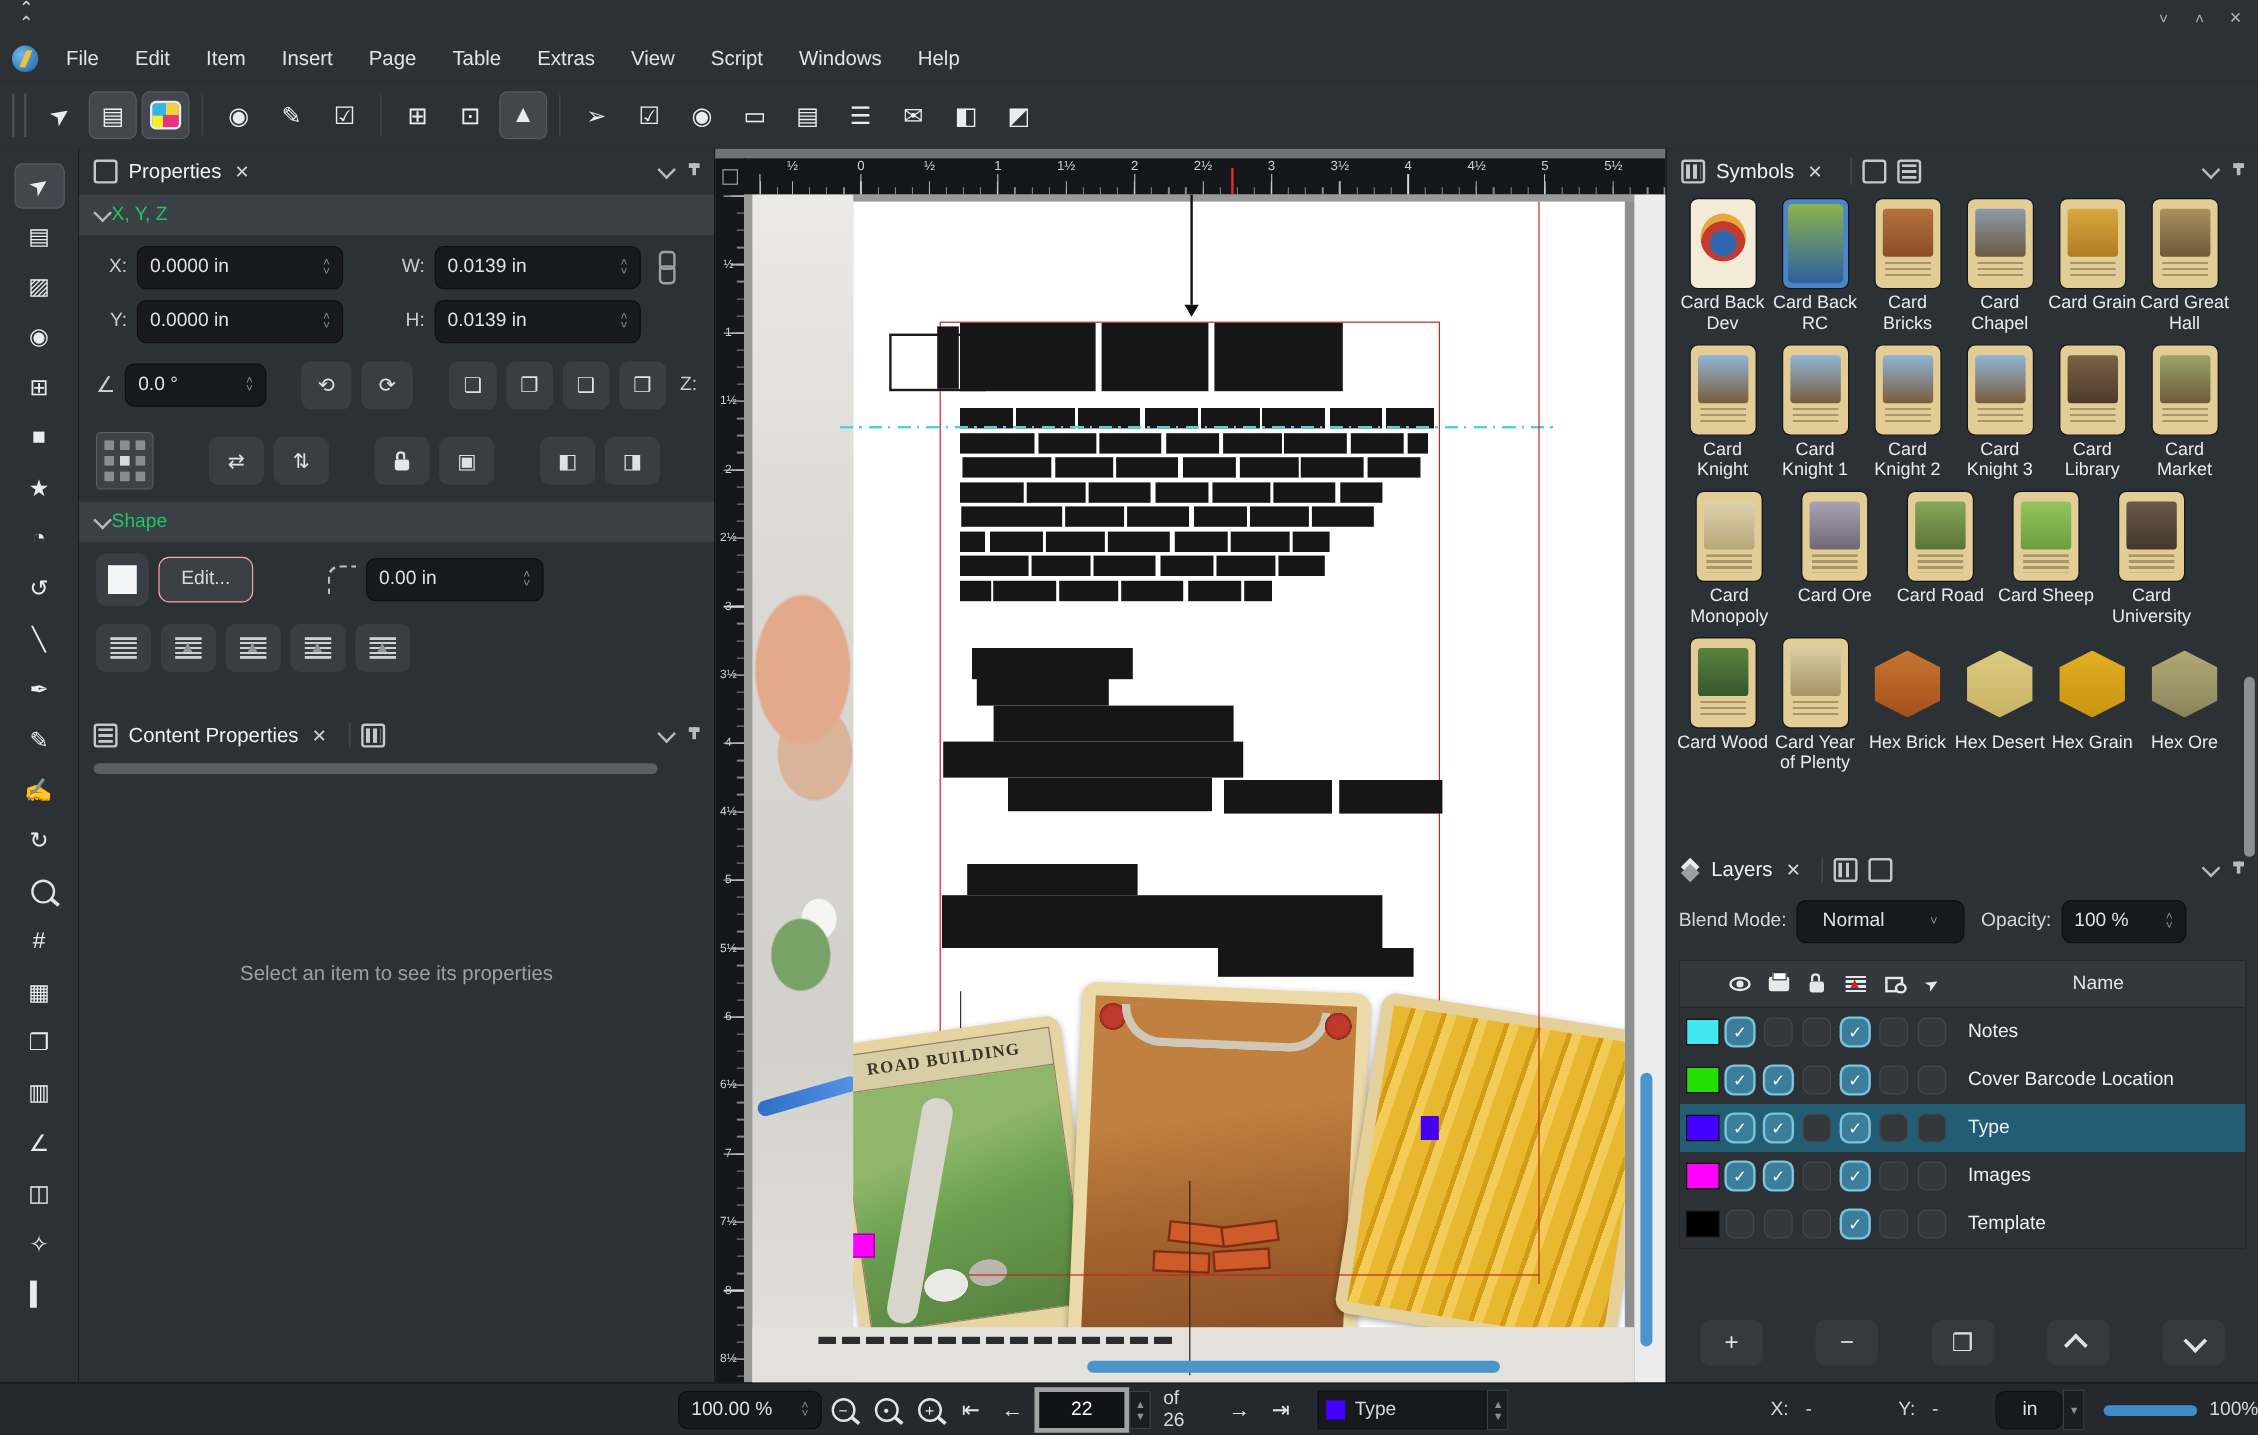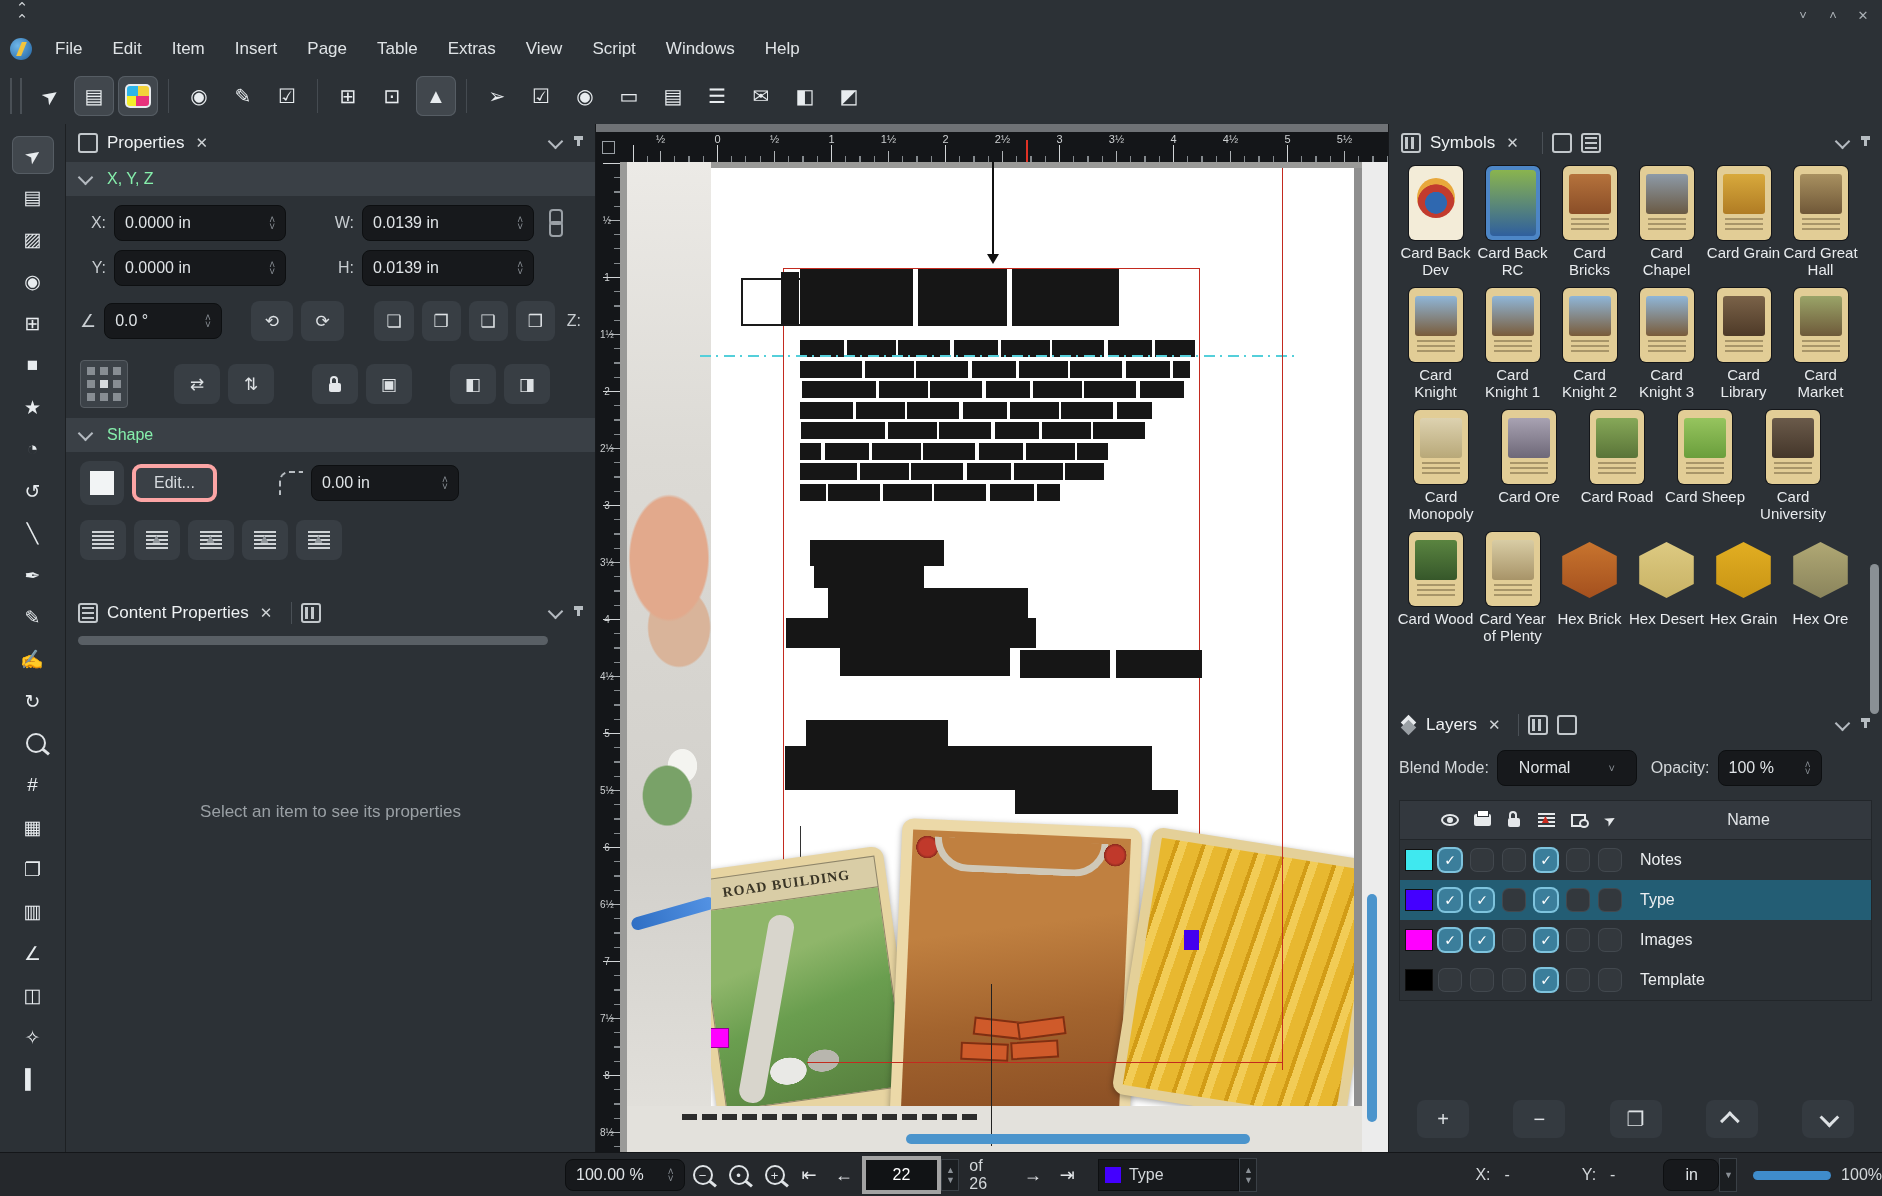--- a/index.html
+++ b/index.html
@@ -38,21 +38,21 @@
   .panel-header{display:flex;align-items:center;gap:9px;height:38px;padding:0 12px;}
   .ph-title{font-size:17px;color:#eef1f3;}
   .ph-x{color:#cfd3d6;font-size:15px;margin-left:2px;}
   .ph-right{margin-left:auto;display:flex;align-items:center;gap:12px;color:#aab0b5;font-size:13px;}
   .pin{width:10px;height:14px;position:relative;}
   .pin::before{content:"";position:absolute;left:4px;top:0;width:3px;height:10px;background:#b6bcc1;}
   .pin::after{content:"";position:absolute;left:1px;top:0;width:9px;height:4px;background:#b6bcc1;}
   .mini-ic{width:16px;height:16px;border:2px solid #c3c8cc;border-radius:3px;position:relative;}
   .mini-ic.bars::after{content:"";position:absolute;inset:2px;background:repeating-linear-gradient(90deg,#c3c8cc 0 3px,transparent 3px 6px);}
   .mini-ic.lines::after{content:"";position:absolute;inset:2px;background:repeating-linear-gradient(#c3c8cc 0 2px,transparent 2px 5px);}
-  .section-bar{height:34px;background:#3a4046;display:flex;align-items:center;gap:16px;padding:0 14px;color:#86efac;font-size:16px;}
+  .section-bar{height:34px;background:#3a4046;display:flex;align-items:center;gap:2px;padding:0 14px;color:#22c55e;font-size:16px;}
   .chev{display:inline-block;width:9px;height:9px;border-right:2px solid #b4bac0;border-bottom:2px solid #b4bac0;transform:rotate(45deg);margin-top:-4px;}
   .prow{display:flex;align-items:center;gap:8px;padding:9px 14px 0 14px;}
   .flabel{font-size:16px;color:#c8cdd1;width:26px;text-align:right;}
   .spin{background:#17191c;border:1px solid #0d0f11;border-radius:8px;height:36px;display:flex;align-items:center;padding:0 10px;color:#dfe3e6;font-size:16px;box-sizing:border-box;}
   .spin .val{flex:1;}
   .spin .arr{display:flex;flex-direction:column;color:#8a9096;font-size:10px;line-height:7px;margin-left:6px;}
   .ibtn{width:46px;height:40px;border-radius:8px;background:#383e44;display:grid;place-items:center;color:#dde1e4;font-size:17px;border:none;}
   .ibtn.small{width:42px;}
   .chain{width:18px;height:30px;position:relative;margin-left:4px;}
   .chain::before,.chain::after{content:"";position:absolute;left:3px;width:10px;height:12px;border:2px solid #9aa0a6;border-radius:4px;}
@@ -60,21 +60,21 @@
   .basepoint{width:48px;height:48px;background:#3c4248;border:1px solid #575d63;border-radius:4px;display:grid;grid-template-columns:repeat(3,1fr);grid-template-rows:repeat(3,1fr);padding:3px;box-sizing:border-box;}
   .basepoint i{width:8px;height:8px;background:#878d93;margin:auto;}
   .basepoint i.c{background:#d6dade;}
   .lockic{width:12px;height:9px;background:#e4e7ea;border-radius:2px;position:relative;margin-top:7px;}
   .lockic::before{content:"";position:absolute;left:1px;top:-7px;width:8px;height:7px;border:2px solid #e4e7ea;border-bottom:none;border-radius:5px 5px 0 0;box-sizing:border-box;}
   .tfbtn{width:46px;height:40px;border-radius:8px;background:#383e44;border:none;display:grid;place-items:center;}
   .tfbtn .stripes{width:22px;height:18px;background:repeating-linear-gradient(#cfd3d6 0 2px,transparent 2px 4px);position:relative;}
   .tfbtn .stripes.tri::after{content:"▲";position:absolute;left:4px;top:0px;font-size:13px;color:#8f959a;text-shadow:0 0 0 #8f959a;}
   .swatchbtn{width:44px;height:44px;border-radius:9px;background:#383e44;display:grid;place-items:center;border:none;}
   .swatchbtn i{width:24px;height:24px;background:#f2f4f5;display:block;}
-  .editbtn{height:38px;padding:0 18px;border-radius:9px;background:#3a4046;border:4px solid #fca5a5;color:#d6dade;font-size:16px;}
+  .editbtn{height:38px;padding:0 18px;border-radius:9px;background:#3a4046;border:1px solid #fca5a5;color:#d6dade;font-size:16px;}
   .corneric{width:22px;height:22px;border-top:2px dashed #b9bec3;border-left:2px dashed #b9bec3;border-top-left-radius:10px;}
   .hscroll{position:absolute;left:12px;width:470px;height:9px;border-radius:5px;background:#595f65;}
   .empty-msg{color:#9aa0a5;font-size:17px;text-align:center;}
   .vsep{width:1px;height:22px;background:#4a5056;}
   
   #canvas{left:596px;top:124px;width:792px;height:1028px;background:#6f7276;}
   #hruler{left:620px;top:132px;width:768px;height:30px;background:#141619;}
   #vruler{left:596px;top:162px;width:24px;height:990px;background:#141619;}
   #rcorner{left:596px;top:132px;width:24px;height:30px;background:#141619;border-right:1px solid #2a2d30;border-bottom:1px solid #2a2d30;}
   #rcorner::after{content:"";position:absolute;left:6px;top:9px;width:11px;height:11px;border:1px solid #9aa0a5;}
@@ -872,20 +872,44 @@
           </span>
           <span class="lcol">
             <span class="lcb"></span>
           </span>
           <span class="lcol">
             <span class="lcb"></span>
           </span>
           <span class="lname">Notes</span>
         </div>
 
+        <div class="lrow">
+          <span class="lcol-sw" style="display:grid;place-items:center">
+            <span class="lsw" style="background: rgb(35, 223, 0);"></span>
+          </span>
+          <span class="lcol">
+            <span class="lcb on"></span>
+          </span>
+          <span class="lcol">
+            <span class="lcb on"></span>
+          </span>
+          <span class="lcol">
+            <span class="lcb"></span>
+          </span>
+          <span class="lcol">
+            <span class="lcb on"></span>
+          </span>
+          <span class="lcol">
+            <span class="lcb"></span>
+          </span>
+          <span class="lcol">
+            <span class="lcb"></span>
+          </span>
+          <span class="lname">Cover Barcode Location</span>
+        </div>
 
         <div class="lrow sel">
           <span class="lcol-sw" style="display:grid;place-items:center">
             <span class="lsw" style="background: rgb(68, 0, 255);"></span>
           </span>
           <span class="lcol">
             <span class="lcb on"></span>
           </span>
           <span class="lcol">
             <span class="lcb on"></span>

